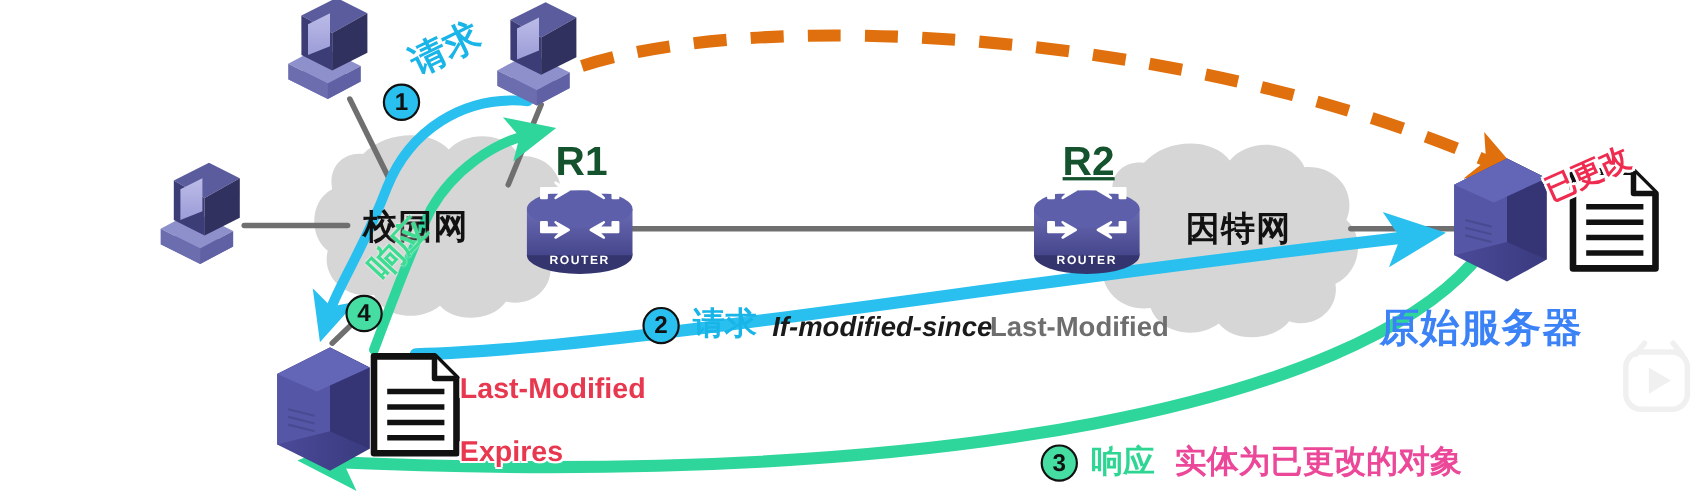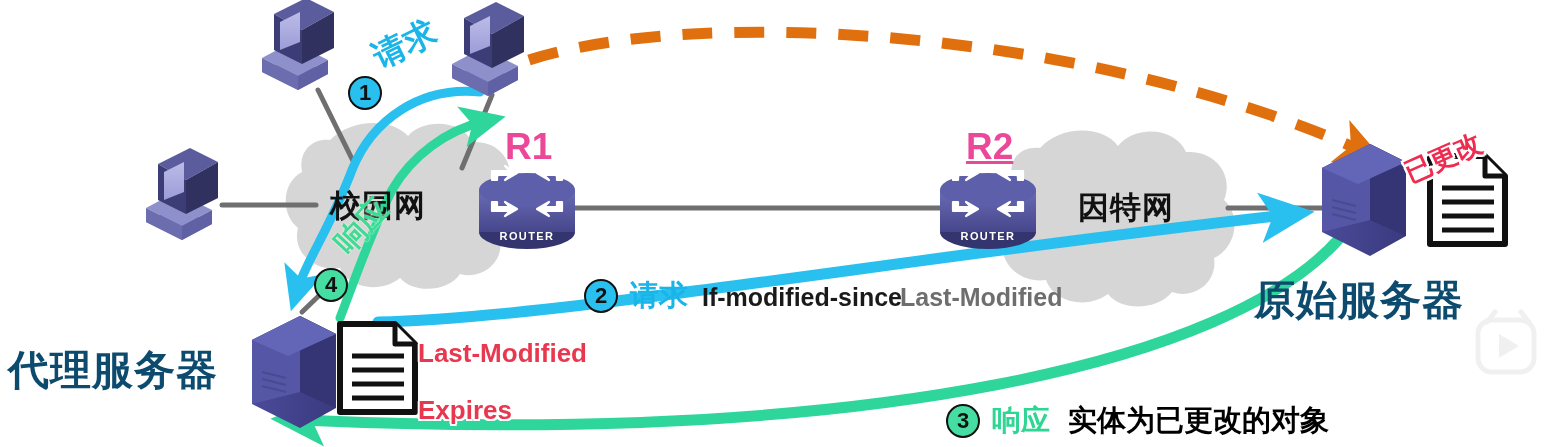--- a/index.html
+++ b/index.html
@@ -33,27 +33,27 @@
     user-select: none;
   }
   
   .net-label {
     color: #111111;
     font-size: 31px;
     letter-spacing: 1px;
   }
   
   .router-name {
-    color: #ec4899;
+    color: #14532d;
     font-size: 37px;
   }
   
   .server-name {
-    color: #0c4a6e;
-    font-size: 41px;
+    color: #3b82f6;
+    font-size: 36px;
     letter-spacing: 1px;
   }
   
   .req-top {
     color: #19b5e8;
     font-size: 33px;
     transform: rotate(-26deg);
     transform-origin: left bottom;
     text-shadow: 0 0 2px #ffffff;
   }
@@ -75,21 +75,21 @@
   }
   .step-text-black {
     color: #1a1a1a;
     font-size: 25px;
   }
   .step-text-gray {
     color: #6e6e6e;
     font-size: 25px;
   }
   .step-text-dark {
-    color: #000000;
+    color: #ec4899;
     font-size: 29px;
   }
   .doc-tag {
     color: #e8384f;
     font-size: 26px;
     -webkit-text-stroke: 0px;
     text-shadow:
       2px 0 0 #fff, -2px 0 0 #fff, 0 2px 0 #fff, 0 -2px 0 #fff,
       1.5px 1.5px 0 #fff, -1.5px 1.5px 0 #fff, 1.5px -1.5px 0 #fff, -1.5px -1.5px 0 #fff;
   }
@@ -324,40 +324,39 @@
   </svg>
 
   <div class="lbl net-label" style="left:1078px; top:192px;">因特网</div>
 
   <div class="lbl net-label" style="left:330px; top:190px;">校园网</div>
 
   <div class="lbl router-name" style="left:505px; top:128px;">R1</div>
 
   <div class="lbl router-name" style="left:966px; top:128px;text-decoration:underline;">R2</div>
 
-  <div class="lbl server-name" style="left:8px; top:350px;">代理服务器</div>
 
   <div class="lbl server-name" style="left:1254px; top:280px;">原始服务器</div>
 
   <div class="lbl req-top" style="left:382px; top:40px;">请求</div>
 
   <div class="lbl resp-cloud" style="left:352px; top:228px;">响应</div>
 
   <div class="lbl doc-tag" style="left:418px; top:340px;">Last-Modified</div>
 
   <div class="lbl doc-tag" style="left:418px; top:397px;">Expires</div>
 
   <div class="lbl modified-tag" style="left:1412px; top:160px;">已更改</div>
 
   <div class="badge badge-cyan" style="left:348px; top:76px;">1</div>
 
   <div class="badge badge-green" style="left:314px; top:268px;">4</div>
 
   <div class="badge badge-cyan" style="left:584px; top:279px;">2</div>
   <div class="lbl step-text-cyan" style="left:630px; top:281px;">请求</div>
-  <div class="lbl step-text-black" style="left:702px; top:285px;">If-modified-since</div>
+  <div class="lbl step-text-black" style="left:702px; top:285px;font-style:italic;">If-modified-since</div>
   <div class="lbl step-text-gray" style="left:900px; top:285px;">Last-Modified</div>
 
   <div class="badge badge-green" style="left:946px; top:404px;">3</div>
   <div class="lbl step-text-green" style="left:992px; top:406px;">响应</div>
   <div class="lbl step-text-dark" style="left:1068px; top:406px;">实体为已更改的对象</div>
 
 </div>
 
 </body></html>

